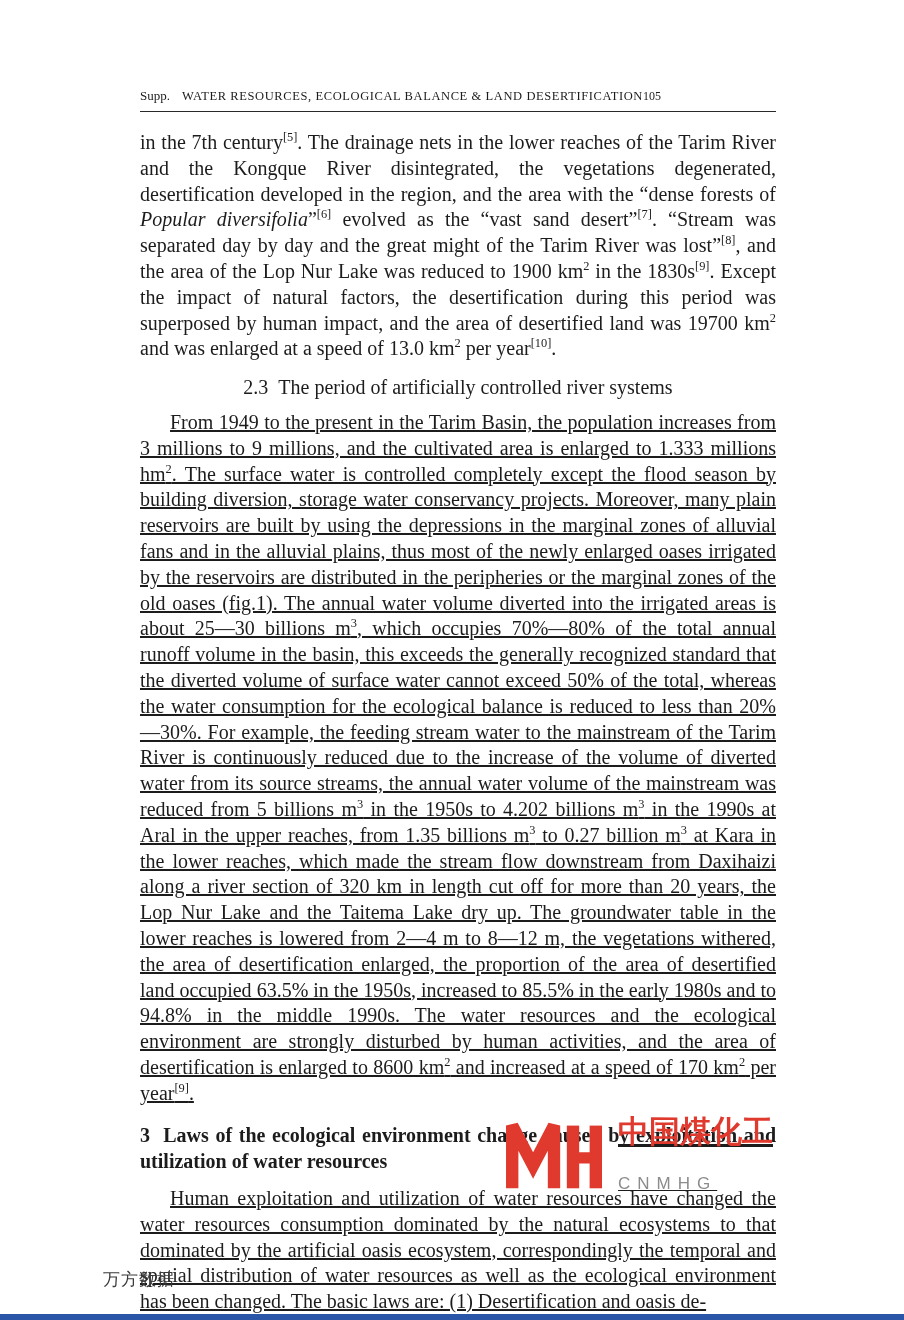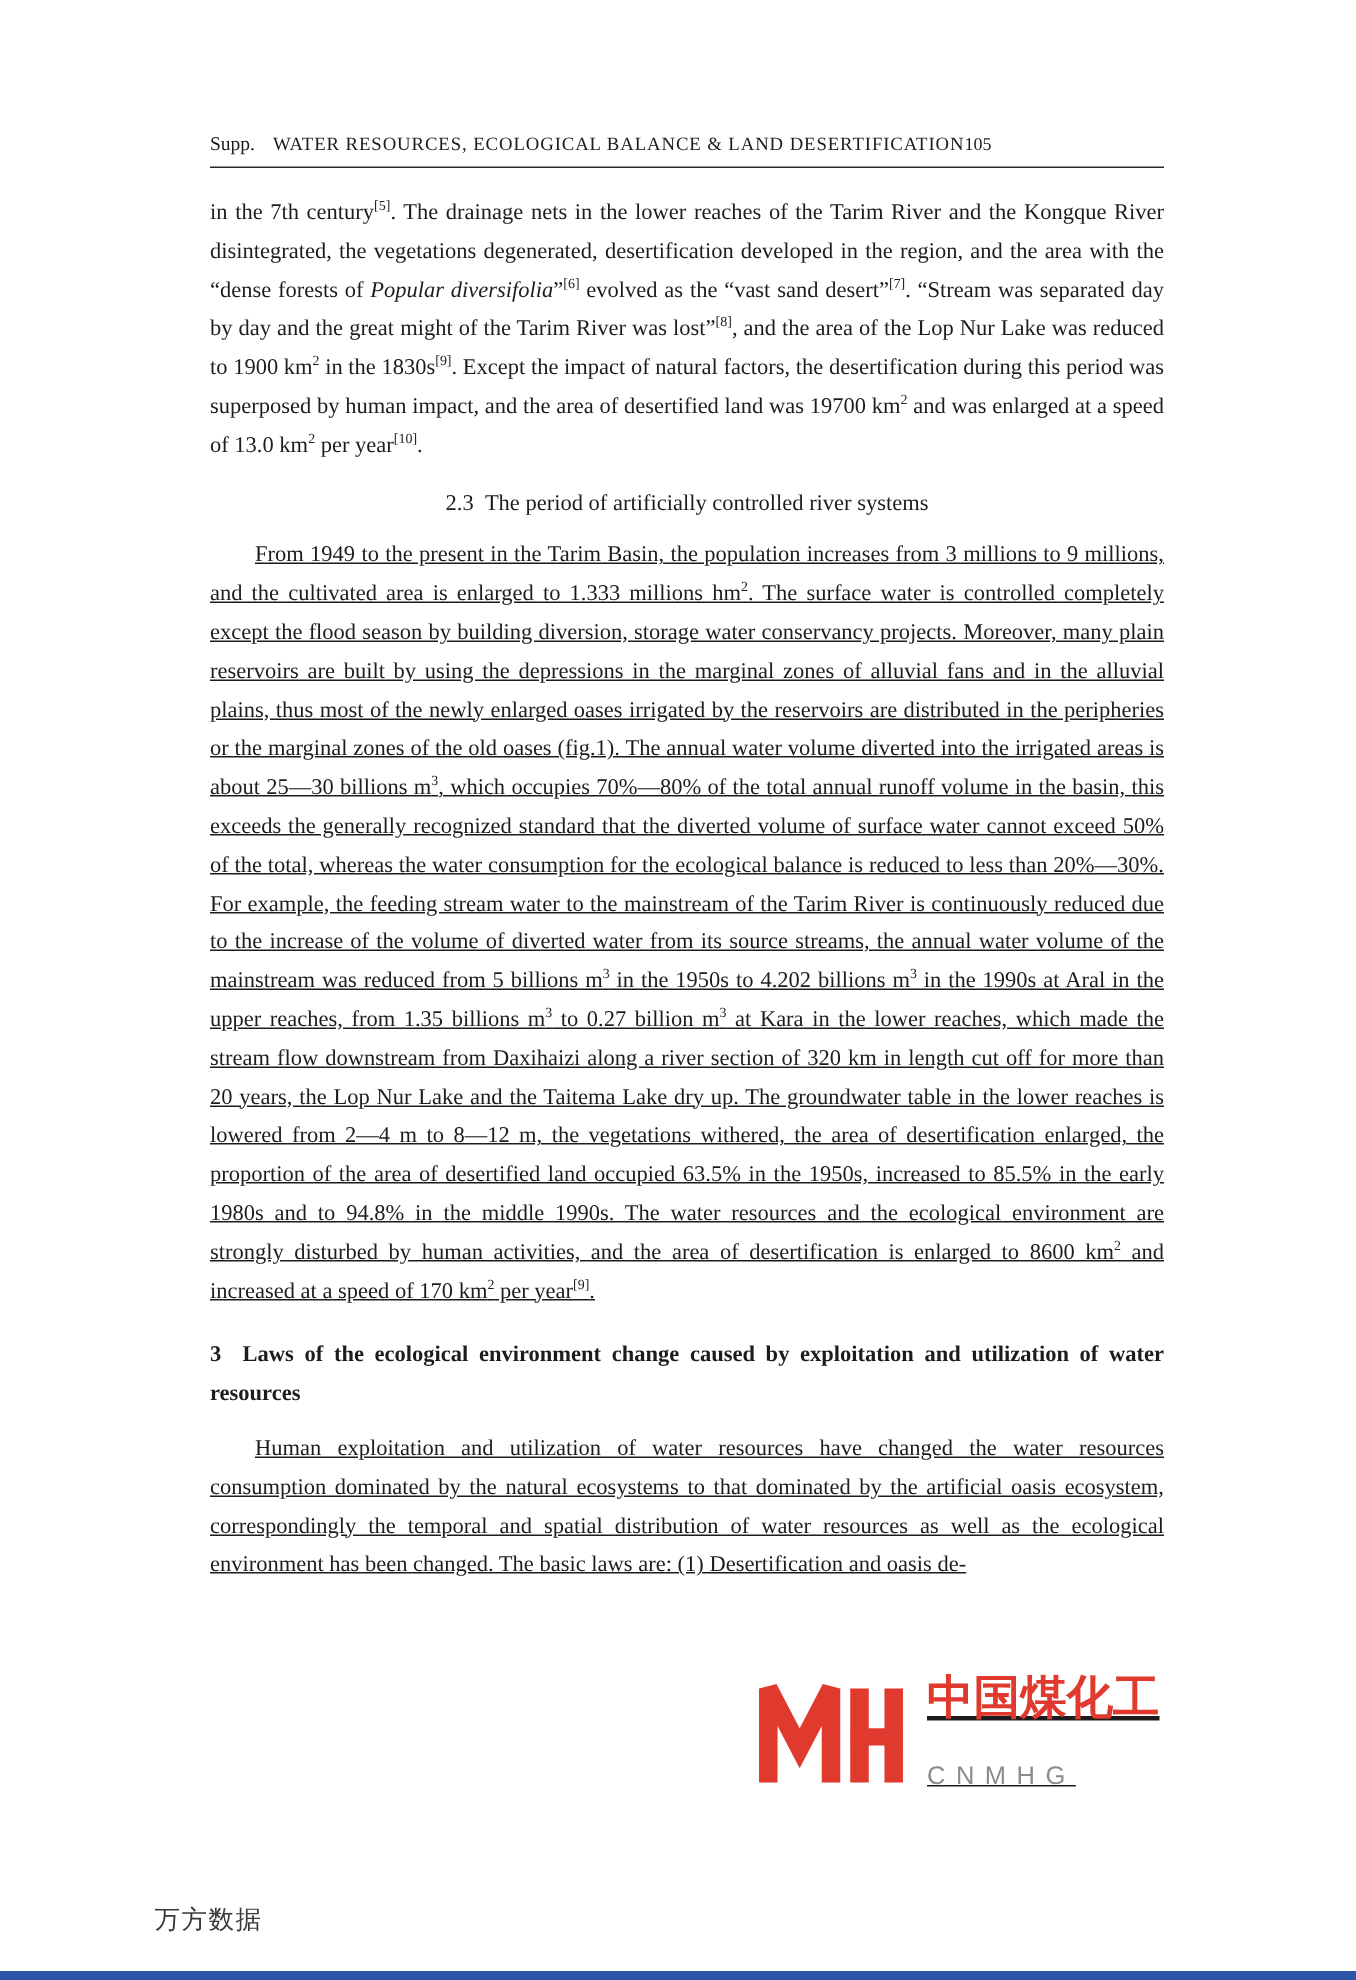--- a/index.html
+++ b/index.html
@@ -14,21 +14,21 @@
   }
   header.running-head{
     display:flex;align-items:baseline;
     border-bottom:1.5px solid #2a2a2a;
     padding-bottom:7px;margin-bottom:18px;
   }
   .head-left{font-size:13px;}
   .head-center{font-size:12.5px;letter-spacing:.6px;margin-left:12px;}
   .head-right{font-size:12px;}
   main p{
-    margin:0;font-size:15px;line-height:25.8px;text-align:justify;
+    margin:0;font-size:20px;line-height:25.8px;text-align:justify;
   }
   main p.para{text-indent:0;}
   main p.para-indent{text-indent:30px;text-decoration:underline;}
   main p.subheading{
     margin:13px 0 9px 0;text-align:center;
   }
   main p.heading-bold{
     margin:17px 0 11px 0;font-weight:bold;text-align:justify;
   }
   main sup{

